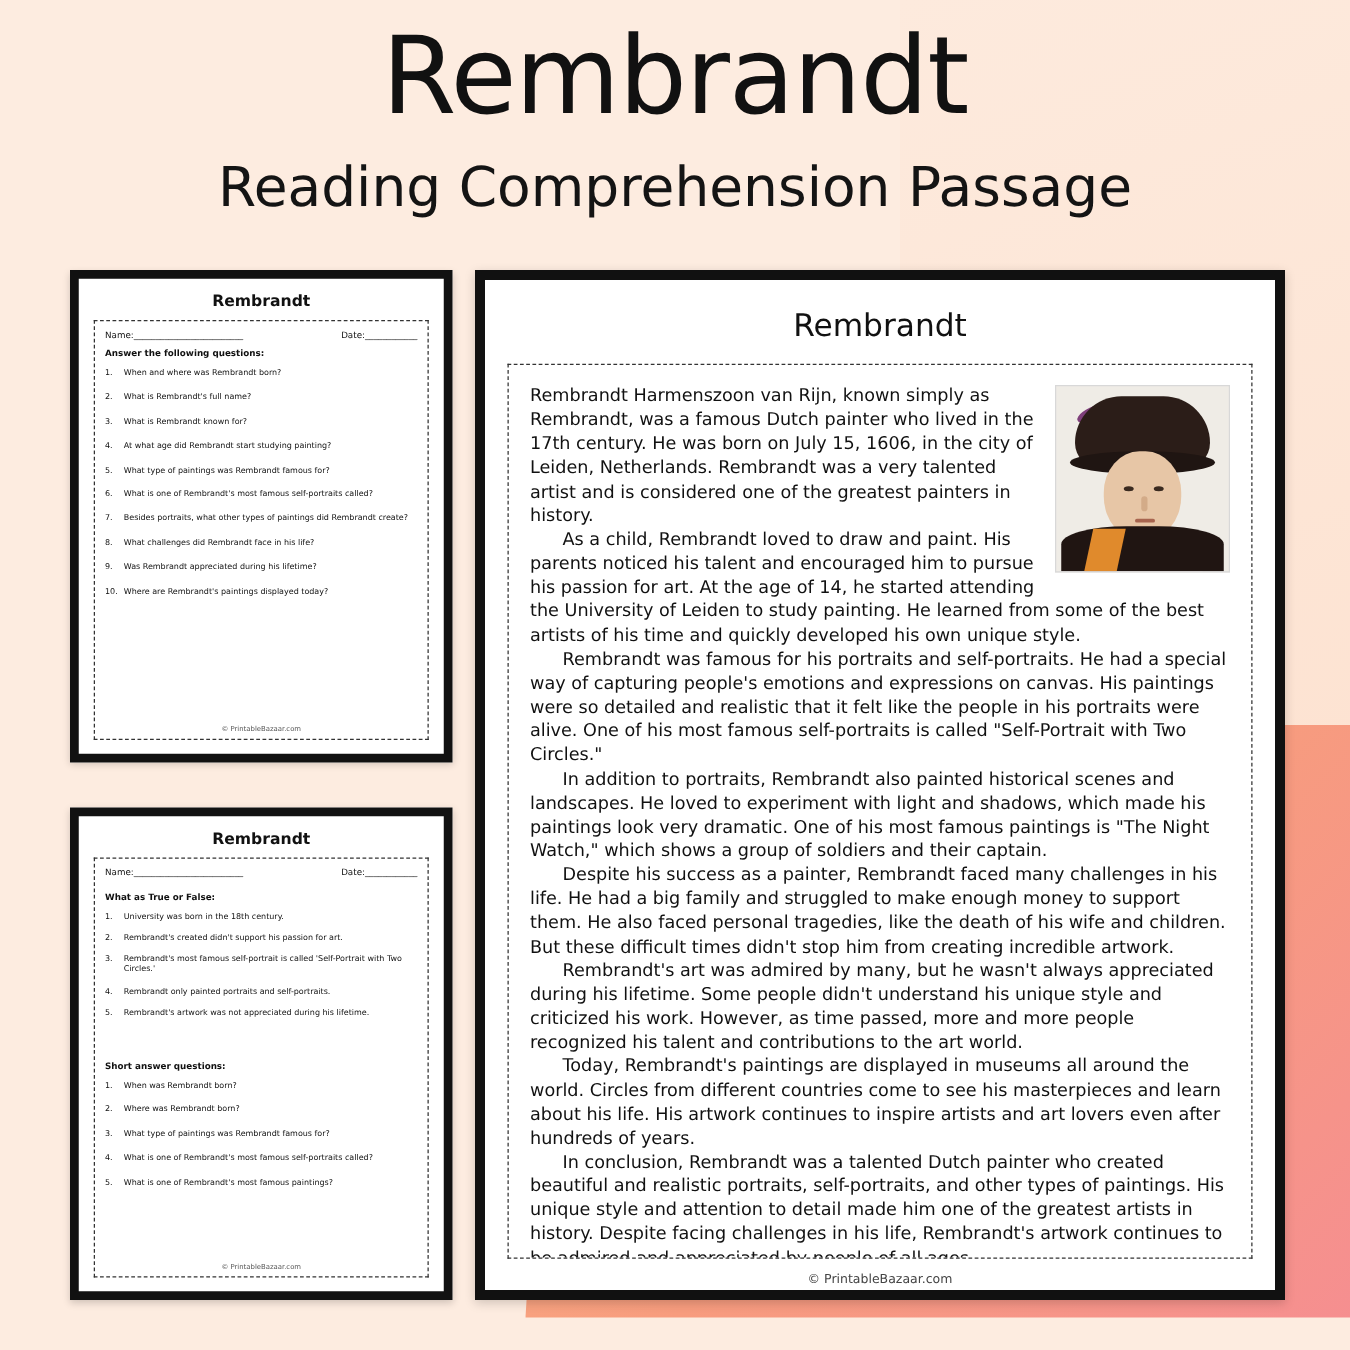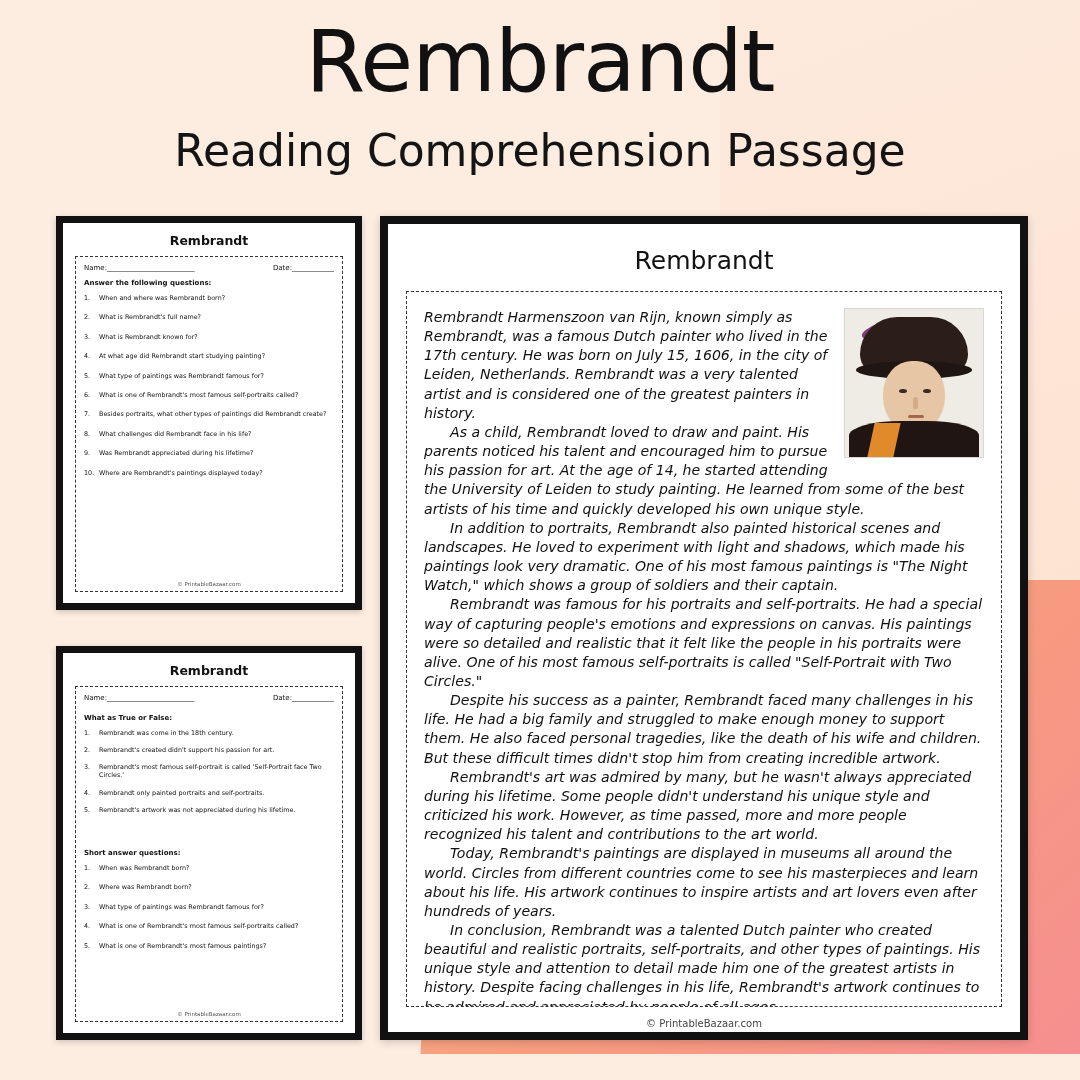--- a/index.html
+++ b/index.html
@@ -114,21 +114,20 @@
     float: right; width: 140px; height: 150px;
     margin: 0 0 8px 12px;
     border: 1px solid #d8d8d8;
     background: #e9e6e2;
     position: relative; overflow: hidden;
   }
   .passage-box p {
     margin: 0 0 0 0; text-indent: 26px;
     font-size: 14.1px; line-height: 1.36; color: #111;
     text-align: left;
-    font-style: italic;
   }
   .passage-box p.first { text-indent: 0; }
   .main-credit {
     text-align: center; font-size: 10px; color: #444; margin-top: 11px;
   }
 
   
   .pt-bg { position: absolute; inset: 0; background: #efece6; }
   .pt-hat {
     position: absolute; left: 50%; top: 8px; transform: translateX(-50%);
@@ -248,29 +247,29 @@
     <div class="thumb-title">Rembrandt</div>
     <div class="thumb-inner">
       <div class="namedate">
         <span>Name:_________________________</span>
         <span>Date:____________</span>
       </div>
       <div class="sec-head" style="margin-top:12px;">What as True or False:</div>
       <ul class="q-list tight">
         <li>
             <span class="q-num">1.</span>
-            <span class="q-txt">Rembrandt was come in the 18th century.</span>
+            <span class="q-txt">University was born in the 18th century.</span>
           </li>
         <li>
             <span class="q-num">2.</span>
             <span class="q-txt">Rembrandt's created didn't support his passion for art.</span>
           </li>
         <li>
             <span class="q-num">3.</span>
-            <span class="q-txt">Rembrandt's most famous self-portrait is called 'Self-Portrait face Two Circles.'</span>
+            <span class="q-txt">Rembrandt's most famous self-portrait is called 'Self-Portrait with Two Circles.'</span>
           </li>
         <li>
             <span class="q-num">4.</span>
             <span class="q-txt">Rembrandt only painted portraits and self-portraits.</span>
           </li>
         <li>
             <span class="q-num">5.</span>
             <span class="q-txt">Rembrandt's artwork was not appreciated during his lifetime.</span>
           </li>
       </ul>
@@ -317,22 +316,22 @@
         <div class="pt-nose"></div>
         <div class="pt-mouth"></div>
         <div class="pt-collar"></div>
         <div class="pt-chain"></div>
         <div class="pt-body"></div>
         <div class="pt-sash"></div>
       </div>
 
       <p class="first">Rembrandt Harmenszoon van Rijn, known simply as Rembrandt, was a famous Dutch painter who lived in the 17th century. He was born on July 15, 1606, in the city of Leiden, Netherlands. Rembrandt was a very talented artist and is considered one of the greatest painters in history.</p>
       <p>As a child, Rembrandt loved to draw and paint. His parents noticed his talent and encouraged him to pursue his passion for art. At the age of 14, he started attending the University of Leiden to study painting. He learned from some of the best artists of his time and quickly developed his own unique style.</p>
+      <p>Rembrandt was famous for his portraits and self-portraits. He had a special way of capturing people's emotions and expressions on canvas. His paintings were so detailed and realistic that it felt like the people in his portraits were alive. One of his most famous self-portraits is called "Self-Portrait with Two Circles."</p>
       <p>In addition to portraits, Rembrandt also painted historical scenes and landscapes. He loved to experiment with light and shadows, which made his paintings look very dramatic. One of his most famous paintings is "The Night Watch," which shows a group of soldiers and their captain.</p>
-      <p>Rembrandt was famous for his portraits and self-portraits. He had a special way of capturing people's emotions and expressions on canvas. His paintings were so detailed and realistic that it felt like the people in his portraits were alive. One of his most famous self-portraits is called "Self-Portrait with Two Circles."</p>
       <p>Despite his success as a painter, Rembrandt faced many challenges in his life. He had a big family and struggled to make enough money to support them. He also faced personal tragedies, like the death of his wife and children. But these difficult times didn't stop him from creating incredible artwork.</p>
       <p>Rembrandt's art was admired by many, but he wasn't always appreciated during his lifetime. Some people didn't understand his unique style and criticized his work. However, as time passed, more and more people recognized his talent and contributions to the art world.</p>
       <p>Today, Rembrandt's paintings are displayed in museums all around the world. Circles from different countries come to see his masterpieces and learn about his life. His artwork continues to inspire artists and art lovers even after hundreds of years.</p>
       <p>In conclusion, Rembrandt was a talented Dutch painter who created beautiful and realistic portraits, self-portraits, and other types of paintings. His unique style and attention to detail made him one of the greatest artists in history. Despite facing challenges in his life, Rembrandt's artwork continues to be admired and appreciated by people of all ages.</p>
     </div>
     <div class="main-credit">© PrintableBazaar.com</div>
   </div>
 
 </div>
 

